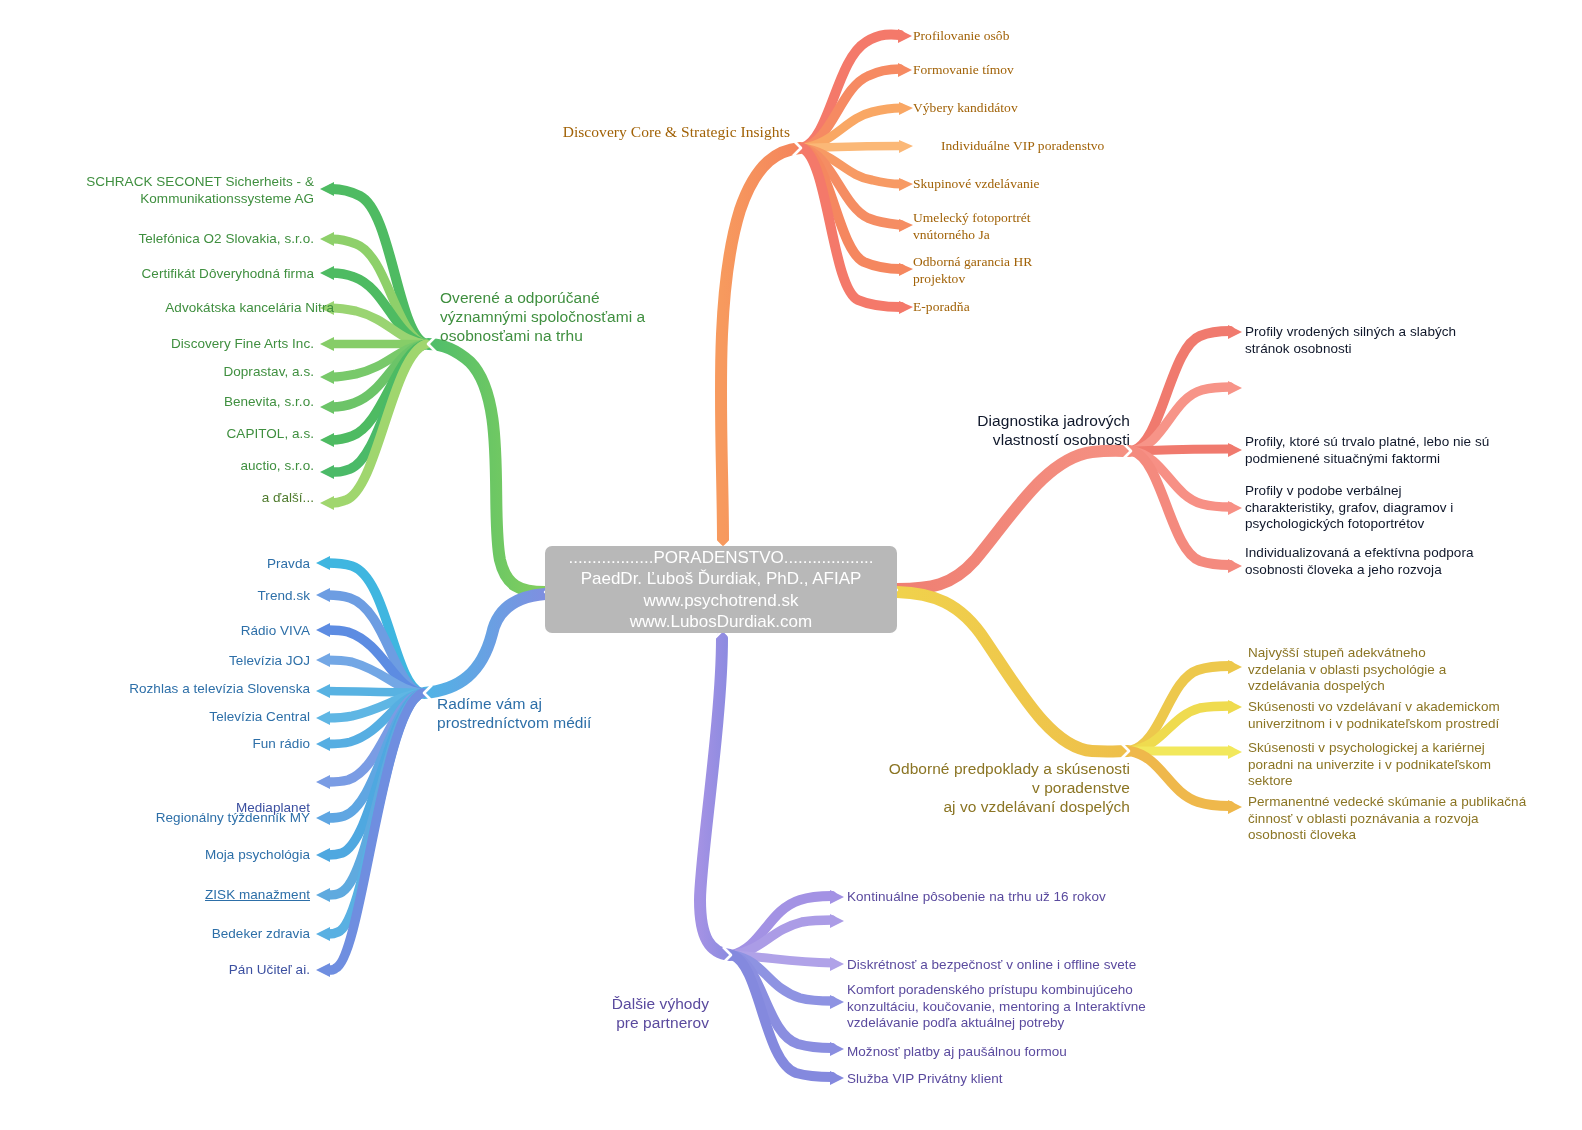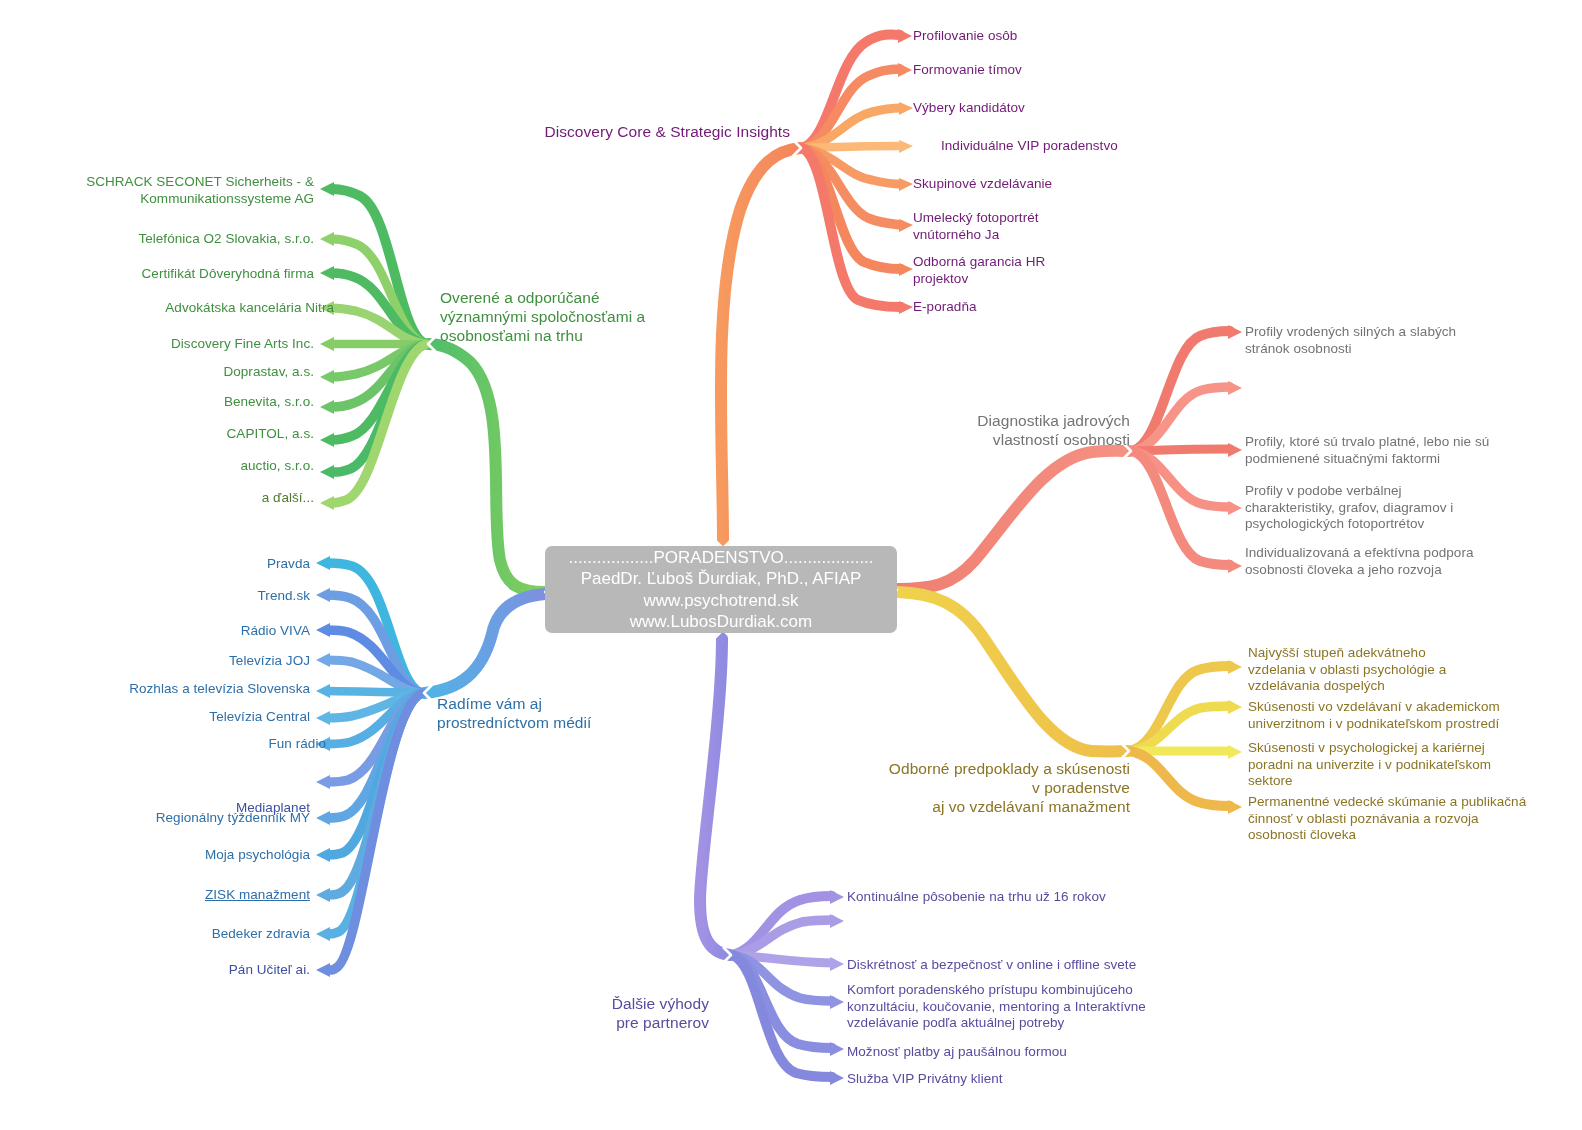--- a/index.html
+++ b/index.html
@@ -61,22 +61,22 @@
     white-space:pre-line;
     z-index:5;
   }
   #center-node div{width:100%;}
 
   
   .c-green{color:#3f8f3f;}
   .c-green-d{color:#4e7a2c;}
   .c-blue{color:#2d6fa8;}
   .c-blue-d{color:#3b4fa0;}
-  .c-orange{color:#701a75;}
-  .c-red{color:#737373;}
+  .c-orange{color:#a16207;font-family:Liberation Serif, serif;}
+  .c-red{color:#0f172a;}
   .c-yellow{color:#8b7524;}
   .c-purple{color:#5a4a9e;}
 </style>
 </head>
 <body>
 
 <div id="stage">
 
   <svg id="wires" viewBox="0 0 1582 1130">
     <defs>
@@ -371,21 +371,21 @@
 
   <div class="branch-title l c-blue" style="left:437px; top:694px; width:260px;">Radíme vám aj
 prostredníctvom médií</div>
 
   <div class="lbl r c-blue" style="left:0px; top:556px; width:310px;">Pravda</div>
   <div class="lbl r c-blue" style="left:0px; top:588px; width:310px;">Trend.sk</div>
   <div class="lbl r c-blue" style="left:0px; top:623px; width:310px;">Rádio VIVA</div>
   <div class="lbl r c-blue" style="left:0px; top:653px; width:310px;">Televízia JOJ</div>
   <div class="lbl r c-blue" style="left:0px; top:681px; width:310px;">Rozhlas a televízia Slovenska</div>
   <div class="lbl r c-blue" style="left:0px; top:709px; width:310px;">Televízia Central</div>
-  <div class="lbl r c-blue" style="left:16px; top:736px; width:310px;">Fun rádio</div>
+  <div class="lbl r c-blue" style="left:0px; top:736px; width:310px;">Fun rádio</div>
   <div class="lbl r c-blue-d" style="left:0px; top:800px; width:310px;">Mediaplanet</div>
   <div class="lbl r c-blue" style="left:0px; top:810px; width:310px;">Regionálny týždenník MY</div>
   <div class="lbl r c-blue" style="left:0px; top:847px; width:310px;">Moja psychológia</div>
   <div class="lbl r c-blue" style="left:0px; top:887px; width:310px;text-decoration:underline;">ZISK manažment</div>
   <div class="lbl r c-blue" style="left:0px; top:926px; width:310px;">Bedeker zdravia</div>
   <div class="lbl r c-blue-d" style="left:0px; top:962px; width:310px;">Pán Učiteľ ai.</div>
 
   <div class="branch-title r c-red" style="left:900px; top:411px; width:230px;">Diagnostika jadrových
 vlastností osobnosti</div>
 
@@ -394,21 +394,21 @@
   <div class="lbl l c-red" style="left:1245px; top:434px; width:330px;">Profily, ktoré sú trvalo platné, lebo nie sú
 podmienené situačnými faktormi</div>
   <div class="lbl l c-red" style="left:1245px; top:483px; width:330px;">Profily v podobe verbálnej
 charakteristiky, grafov, diagramov i
 psychologických fotoportrétov</div>
   <div class="lbl l c-red" style="left:1245px; top:545px; width:330px;">Individualizovaná a efektívna podpora
 osobnosti človeka a jeho rozvoja</div>
 
   <div class="branch-title r c-yellow" style="left:760px; top:759px; width:370px;">Odborné predpoklady a skúsenosti
 v poradenstve
-aj vo vzdelávaní manažment</div>
+aj vo vzdelávaní dospelých</div>
 
   <div class="lbl l c-yellow" style="left:1248px; top:645px; width:330px;">Najvyšší stupeň adekvátneho
 vzdelania v oblasti psychológie a
 vzdelávania dospelých</div>
   <div class="lbl l c-yellow" style="left:1248px; top:740px; width:335px;">Skúsenosti v psychologickej a kariérnej
 poradni na univerzite i v podnikateľskom
 sektore</div>
   <div class="lbl l c-yellow" style="left:1248px; top:699px; width:335px;">Skúsenosti vo vzdelávaní v akademickom
 univerzitnom i v podnikateľskom prostredí</div>
   <div class="lbl l c-yellow" style="left:1248px; top:794px; width:335px;">Permanentné vedecké skúmanie a publikačná

